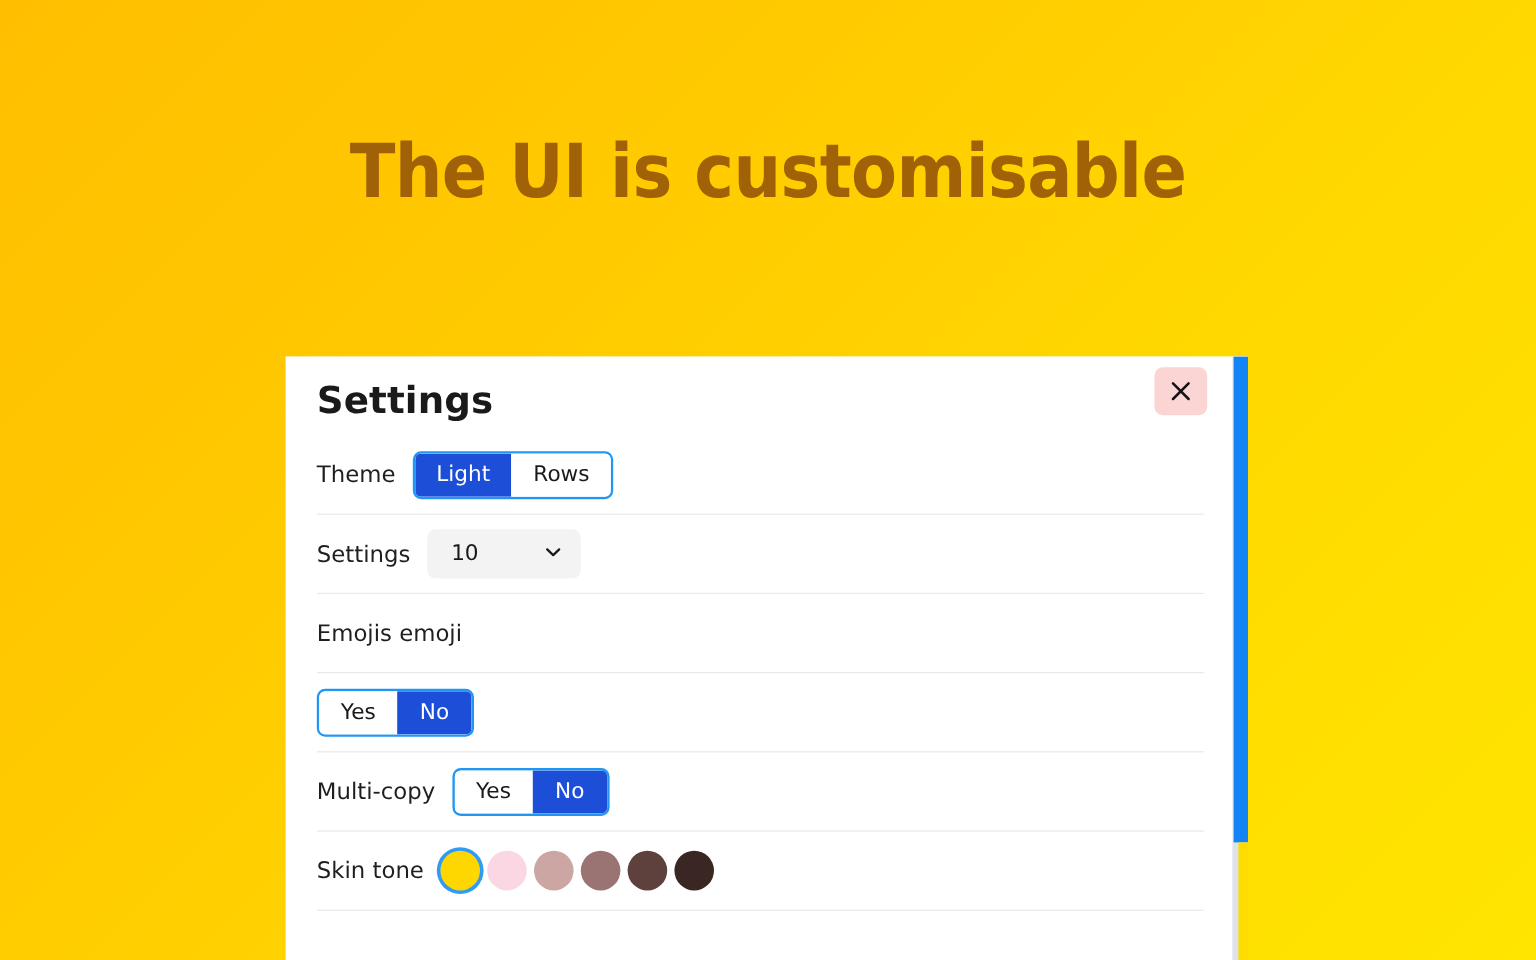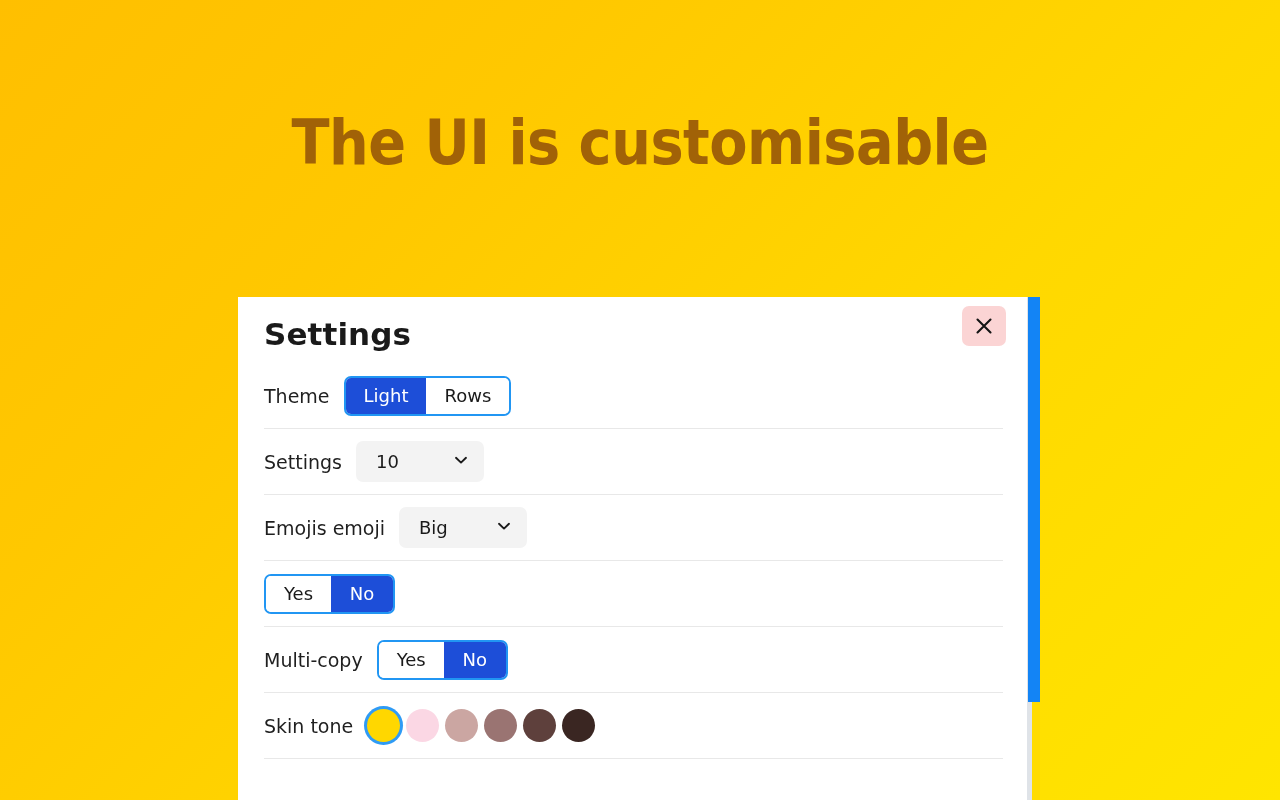--- a/index.html
+++ b/index.html
@@ -249,28 +249,20 @@
             <svg width="18" height="18" viewBox="0 0 18 18" aria-hidden="true">
               <path d="M4 6.8 L9 11.6 L14 6.8" fill="none" stroke="#1a1a1a" stroke-width="1.9" stroke-linecap="round" stroke-linejoin="round"></path>
             </svg>
           </span>
         </div>
       </div>
 
 
       <div class="setting-row">
         <span class="setting-label">Emojis emoji</span>
-        <div class="select-box">
-          <span class="select-value">Big</span>
-          <span class="chev">
-            <svg width="18" height="18" viewBox="0 0 18 18" aria-hidden="true">
-              <path d="M4 6.8 L9 11.6 L14 6.8" fill="none" stroke="#1a1a1a" stroke-width="1.9" stroke-linecap="round" stroke-linejoin="round"></path>
-            </svg>
-          </span>
-        </div>
       </div>
 
       <div class="setting-row">
         <div class="segmented">
           <button class="seg-opt">Yes</button>
           <button class="seg-opt active">No</button>
         </div>
       </div>
 
       <div class="setting-row">

